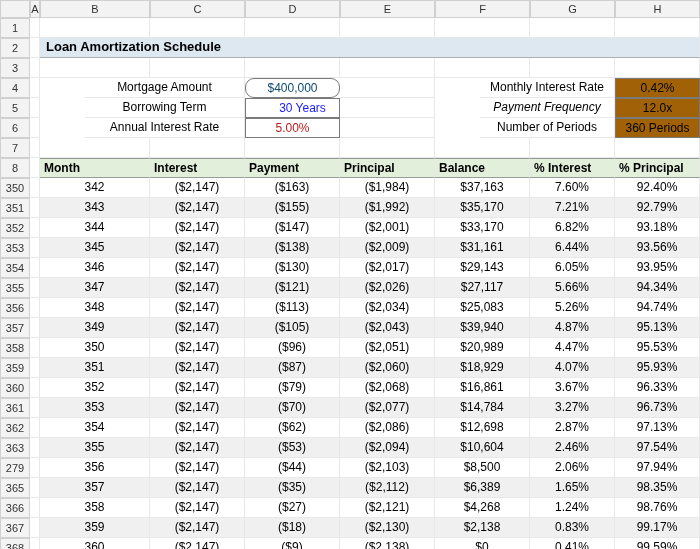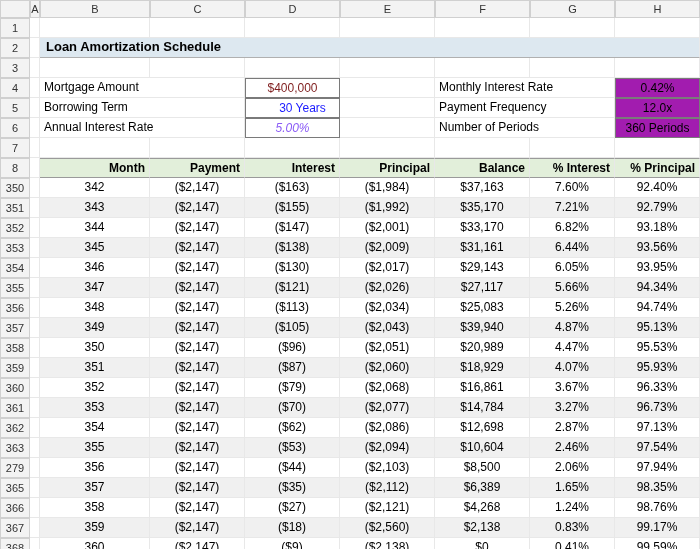--- a/index.html
+++ b/index.html
@@ -37,36 +37,36 @@
     overflow: hidden;
     white-space: nowrap;
   }
   .title {
     background: #dde8f0;
     font-weight: bold;
     font-size: 13px;
     padding-left: 6px;
     border-bottom: 1px solid #b0b0b0;
   }
-  .label { text-align: left; }
+  .label { text-align: center; margin-left: 45px; }
   .inputbox {
     border: 1px solid #7a7a7a;
     text-align: center;
     color: #1a1aff;
     background: #fff;
   }
   .outbox {
     border: 1px solid #7a7a7a;
     text-align: center;
-    background: #a21caf;
+    background: #a16207;
   }
   .thead {
     background: #e2efda;
     font-weight: bold;
-    text-align: right;
+    text-align: left;
     border-top: 1px solid #9a9a9a;
     border-bottom: 1px solid #9a9a9a;
   }
   .dr { text-align: center; }
   .dr.cen { text-align: center; }
   .striped { background: #f0f0f0; }
 </style>
 </head>
 <body>
 
@@ -97,52 +97,52 @@
     <div class="cell"></div>
     <div class="cell"></div>
     <div class="cell"></div>
     <div class="cell"></div>
     <div class="cell"></div>
     <div class="cell"></div>
     <div class="cell"></div>
     <div class="rowhdr">4</div>
     <div class="cell"></div>
     <div class="cell label" style="grid-column: span 2;">Mortgage Amount</div>
-    <div class="cell inputbox" style="color: #7f1d1d;">$400,000</div>
+    <div class="cell inputbox" style="color: #0c4a6e; border-radius: 9px;">$400,000</div>
     <div class="cell"></div>
     <div class="cell label" style="grid-column: span 2;">Monthly Interest Rate</div>
     <div class="cell outbox">0.42%</div>
     <div class="rowhdr">5</div>
     <div class="cell"></div>
     <div class="cell label" style="grid-column: span 2;">Borrowing Term</div>
     <div class="cell inputbox" style="color: rgb(26, 26, 255); padding-left: 24px;">30 Years</div>
     <div class="cell"></div>
-    <div class="cell label" style="grid-column: span 2;">Payment Frequency</div>
+    <div class="cell label" style="grid-column: span 2; font-style: italic;">Payment Frequency</div>
     <div class="cell outbox">12.0x</div>
     <div class="rowhdr">6</div>
     <div class="cell"></div>
     <div class="cell label" style="grid-column: span 2;">Annual Interest Rate</div>
-    <div class="cell inputbox" style="color: #8b5cf6; font-style: italic;">5.00%</div>
+    <div class="cell inputbox" style="color: #b91c1c;">5.00%</div>
     <div class="cell"></div>
     <div class="cell label" style="grid-column: span 2;">Number of Periods</div>
     <div class="cell outbox">360 Periods</div>
     <div class="rowhdr">7</div>
     <div class="cell"></div>
     <div class="cell"></div>
     <div class="cell"></div>
     <div class="cell"></div>
     <div class="cell"></div>
     <div class="cell"></div>
     <div class="cell"></div>
     <div class="cell"></div>
     <div class="rowhdr">8</div>
     <div class="cell"></div>
     <div class="cell thead">Month</div>
+    <div class="cell thead">Interest</div>
     <div class="cell thead">Payment</div>
-    <div class="cell thead">Interest</div>
     <div class="cell thead">Principal</div>
     <div class="cell thead">Balance</div>
     <div class="cell thead">% Interest</div>
     <div class="cell thead">% Principal</div>
     <div class="rowhdr">350</div>
     <div class="cell"></div>
     <div class="cell dr cen">342</div>
     <div class="cell dr cen">($2,147)</div>
     <div class="cell dr cen">($163)</div>
     <div class="cell dr cen">($1,984)</div>
@@ -291,21 +291,21 @@
     <div class="cell dr cen">($27)</div>
     <div class="cell dr cen">($2,121)</div>
     <div class="cell dr cen">$4,268</div>
     <div class="cell dr cen">1.24%</div>
     <div class="cell dr cen">98.76%</div>
     <div class="rowhdr">367</div>
     <div class="cell"></div>
     <div class="cell dr cen striped">359</div>
     <div class="cell dr cen striped">($2,147)</div>
     <div class="cell dr cen striped">($18)</div>
-    <div class="cell dr cen striped">($2,560)</div>
+    <div class="cell dr cen striped">($2,130)</div>
     <div class="cell dr cen striped">$2,138</div>
     <div class="cell dr cen striped">0.83%</div>
     <div class="cell dr cen striped">99.17%</div>
     <div class="rowhdr">368</div>
     <div class="cell"></div>
     <div class="cell dr cen">360</div>
     <div class="cell dr cen">($2,147)</div>
     <div class="cell dr cen">($9)</div>
     <div class="cell dr cen">($2,138)</div>
     <div class="cell dr cen">$0</div>

